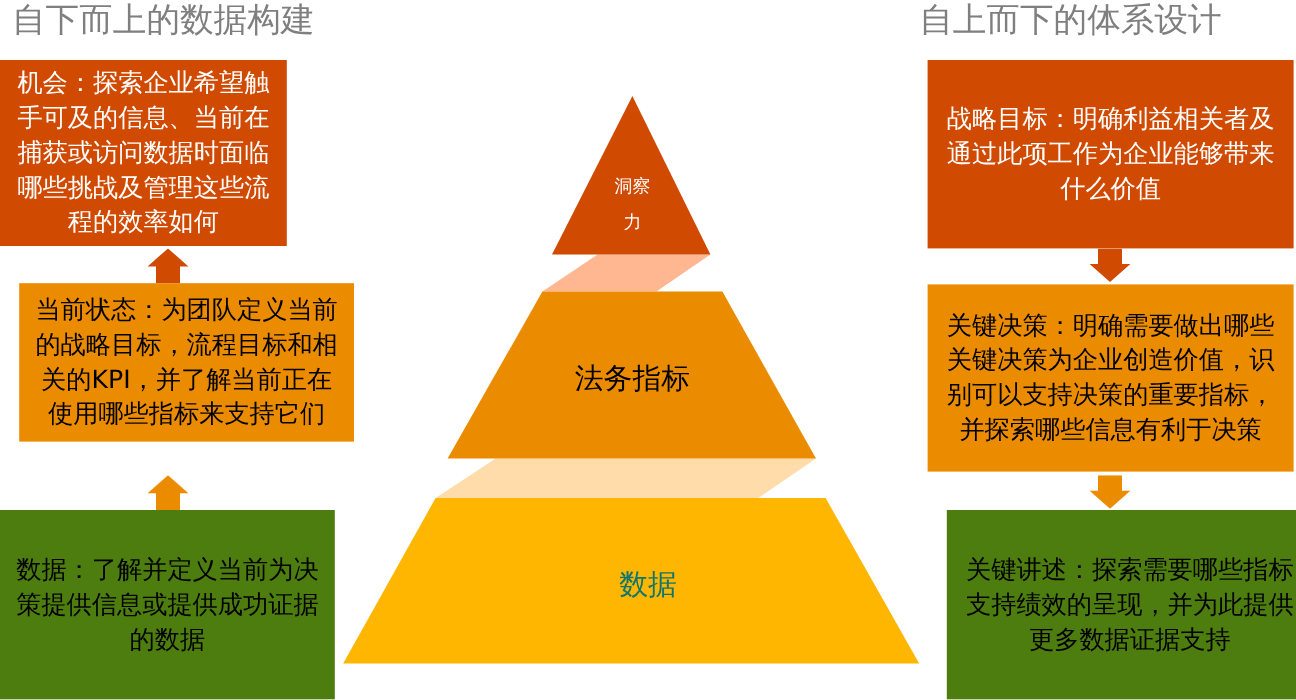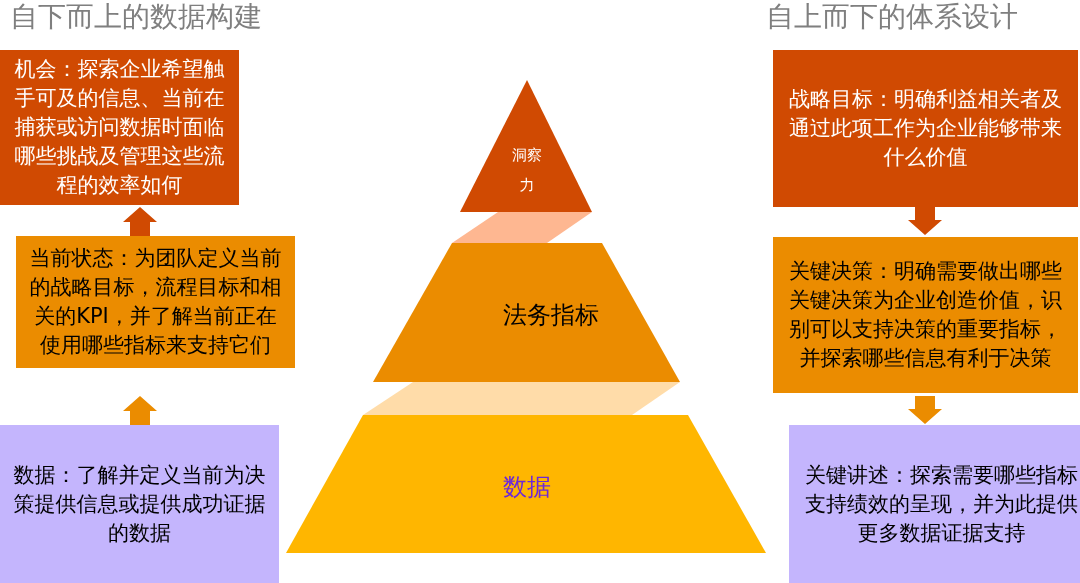--- a/index.html
+++ b/index.html
@@ -14,21 +14,21 @@
     }
     .box {
       position: absolute; box-sizing: border-box;
       display: flex; align-items: center; justify-content: center;
       text-align: center; font-size: 21px; line-height: 29px;
       padding: 0 8px;
     }
     .box span { display: block; }
     .c-dark { background: #d04a02; color: #ffffff; }
     .c-mid { background: #eb8c00; color: #000000; }
-    .c-yel { background: #c4b5fd; color: #000000; align-items: center; }
+    .c-yel { background: #4d7c0f; color: #000000; align-items: center; }
     .arrow { position: absolute; }
     svg.pyr { position: absolute; left: 0; top: 0; }
     .pyr-label {
       position: absolute; text-align: center; font-size: 24px; line-height: 32px;
       transform: translateX(-50%); white-space: nowrap;
     }
   </style>
 </head>
 <body>
 
@@ -74,14 +74,14 @@
   <polygon points="413,382 680,382 632,415 363,415" fill="#ffdca9"></polygon>
   <polygon points="527,80 592,212 460,212" fill="#d04a02"></polygon>
   <polygon points="452,243 602,243 680,382 373,382" fill="#eb8c00"></polygon>
   <polygon points="363,415 688,415 766,553 286,553" fill="#ffb600"></polygon>
 </svg>
 
 <div class="pyr-label" style="left:527px; top:140px; color:#ffffff; font-size:15px; line-height:30px;">
   <span style="display:block;">洞察</span>
   <span style="display:block;">力</span>
 </div>
-<div class="pyr-label" style="left:527px; top:299px; color:#000000;margin-left:24px;">法务指标</div>
-<div class="pyr-label" style="left:527px; top:471px; color:#6d28d9;">数据</div>
+<div class="pyr-label" style="left:527px; top:299px; color:#000000;">法务指标</div>
+<div class="pyr-label" style="left:540px; top:471px; color:#0f766e;">数据</div>
 
 </body></html>

